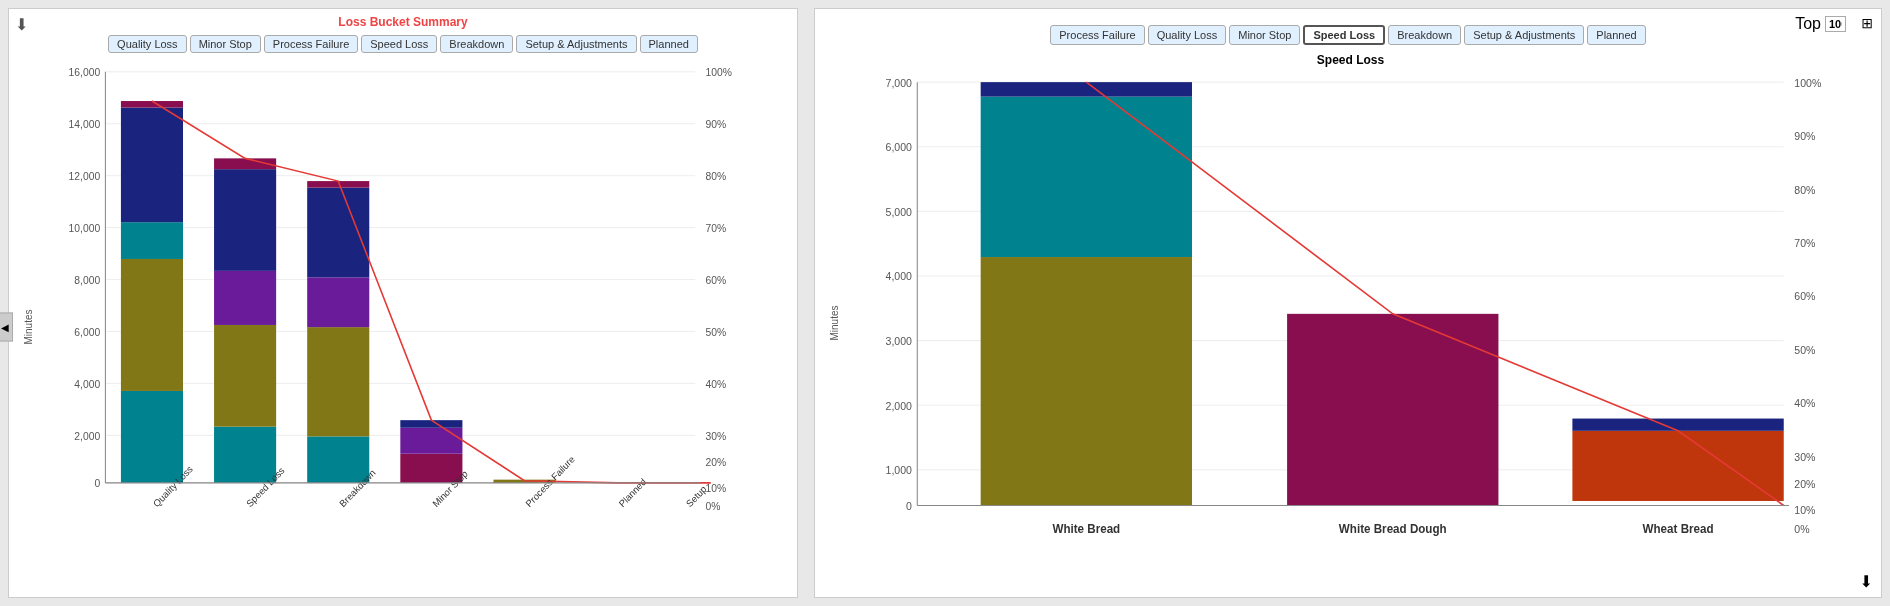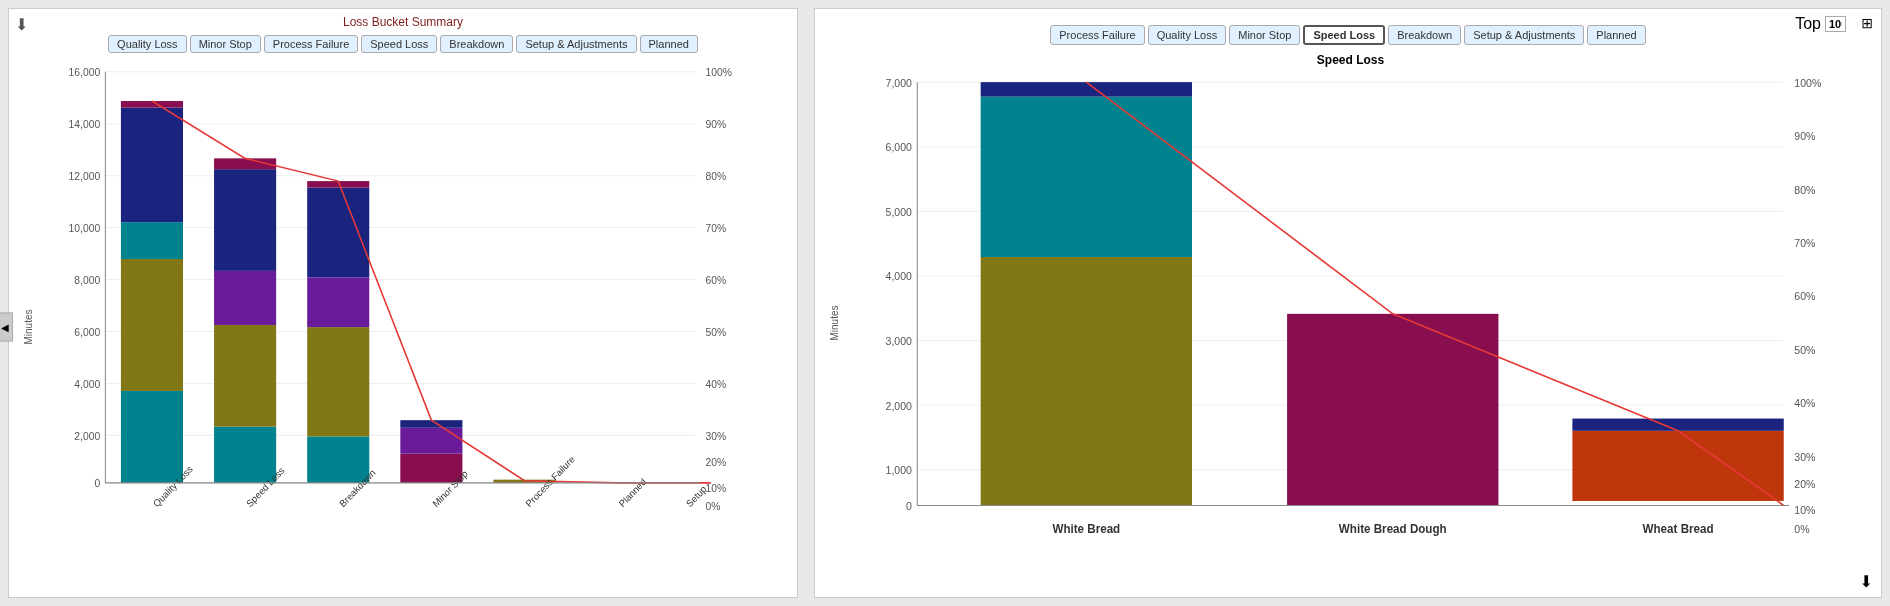--- a/index.html
+++ b/index.html
@@ -23,23 +23,23 @@
     .panel-left {
       width: 790px;
       flex-shrink: 0;
     }
     .panel-right {
       flex: 1;
     }
     .panel-title {
       text-align: center;
       font-size: 12px;
-      font-weight: normal;
+      font-weight: bold;
       padding: 6px 0 4px 0;
-      color: #7f1d1d;
+      color: #ef4444;
     }
     .tab-bar {
       display: flex;
       flex-wrap: wrap;
       gap: 3px;
       padding: 2px 8px 4px 8px;
       justify-content: center;
     }
     .tab-btn {
       border: 1px solid #aaa;

